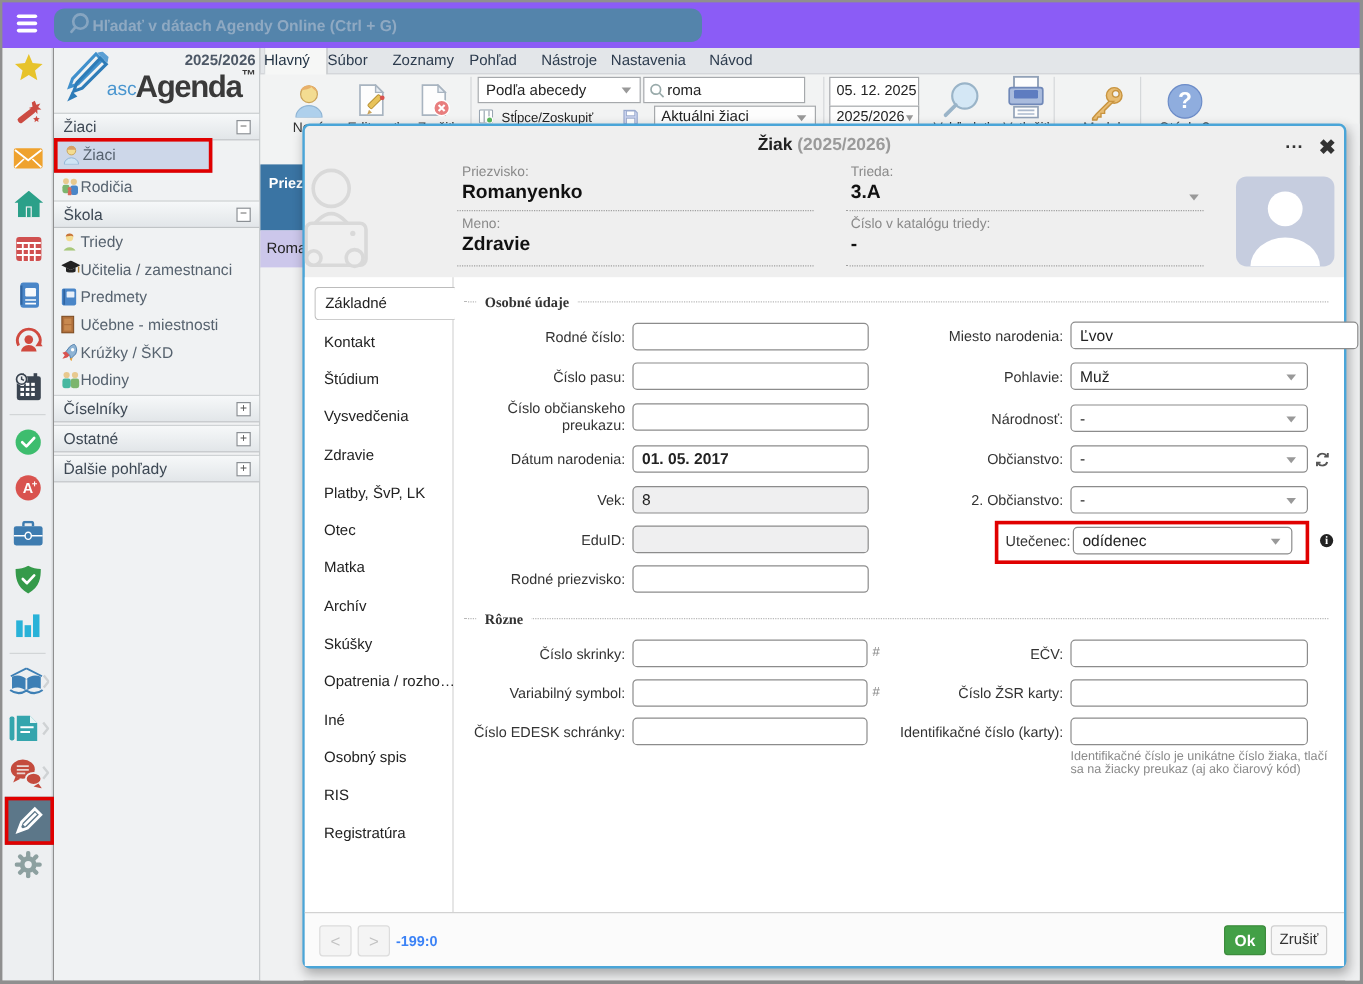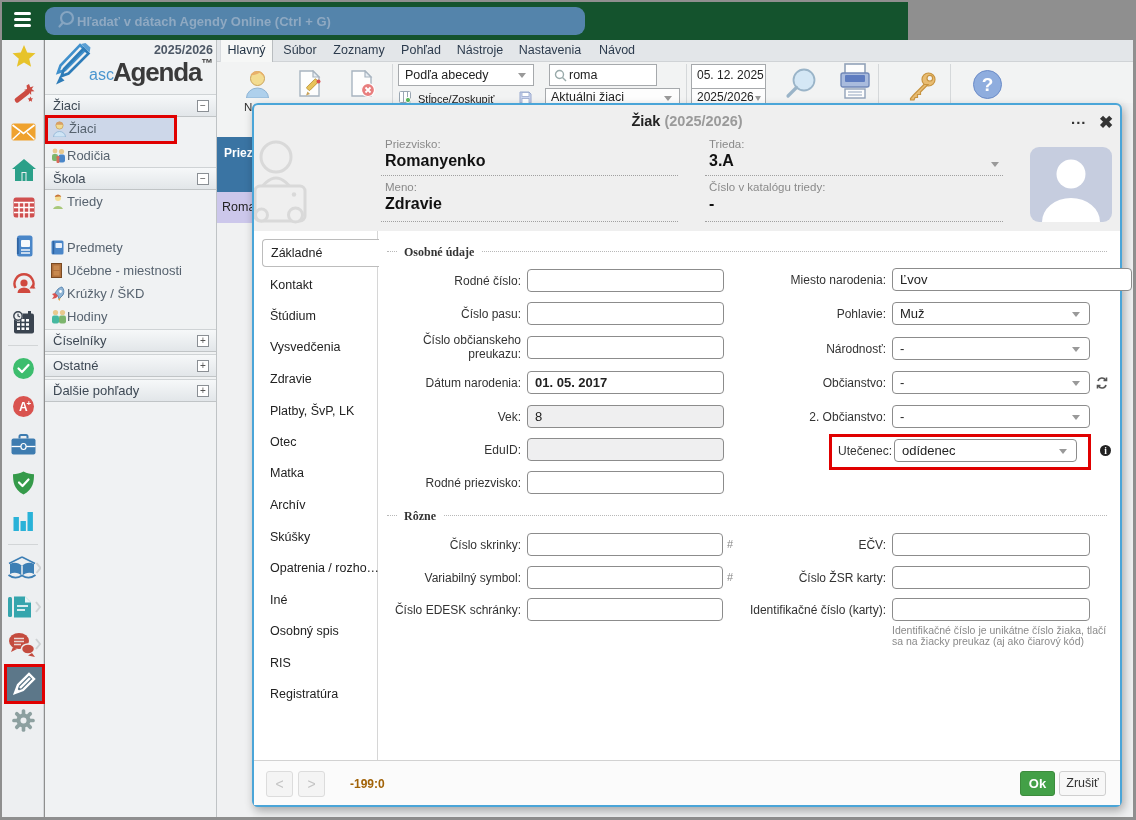--- a/index.html
+++ b/index.html
@@ -1,37 +1,37 @@
 <!DOCTYPE html>
 <html><head>
 <meta charset="utf-8">
 <style>
 * { margin:0; padding:0; box-sizing:border-box; }
 html,body { width:1136px; height:820px; overflow:hidden; }
 body { font-family:"Liberation Sans", sans-serif; background:#8f8f8f; position:relative; }
 .abs { position:absolute; }
 
-#topbar { left:2px; top:2px; width:906px; height:38px; background:#14532d; }
+#topbar { left:2px; top:2px; width:1131px; height:38px; background:#8b5cf6; }
 .hline { position:absolute; left:12px; width:17px; height:3px; background:#fff; border-radius:1.5px; }
 #searchbox { position:absolute; left:43px; top:5px; width:540px; height:28px; background:#5484ab; border-radius:9px; }
 #searchtxt { position:absolute; left:32px; top:7px; font-size:13px; font-weight:bold; color:#8fa9c2; }
 
 #iconcol { left:2px; top:40px; width:42px; height:777px; background:#edeff1; border-right:1px solid #d4d7d9; }
 .icsep { position:absolute; left:6px; width:30px; height:1px; background:#d2d5d7; }
 .icon { position:absolute; left:0; width:43px; text-align:center; }
 
 #sidebar { left:45px; top:40px; width:172px; height:777px; background:#f0f2f3; border-right:1px solid #bfc3c5; }
 #logoarea { position:absolute; left:0; top:0; width:171px; height:55px; border-bottom:1px solid #cdd0d2; }
 .mhead { position:absolute; left:0; width:171px; height:23px; background:linear-gradient(#f6f8f9,#e2e6e9); border-top:1px solid #cfd3d5; border-bottom:1px solid #c0c4c6; color:#3d4854; font-size:13px; line-height:22px; padding-left:8px; }
 .mbox { position:absolute; right:7px; top:5px; width:12px; height:12px; background:#fff; border:1px solid #8a8f94; font-size:10px; line-height:10px; text-align:center; color:#555; }
 .mitem { position:absolute; left:0; width:171px; height:23px; color:#57636f; font-size:13px; line-height:23px; padding-left:22px; }
 .mitem svg, .mitem .mi { position:absolute; left:6px; top:4px; }
 
 #tabbar { left:217px; top:40px; width:916px; height:22px; background:#e3e6e9; border-bottom:1px solid #d0d3d6; }
-.tab { position:absolute; top:0; height:22px; font-size:12.5px; color:#2c3b4d; line-height:21px; text-align:center; }
+.tab { position:absolute; top:0; height:22px; font-size:12.5px; color:#2c3b4d; line-height:21px; text-align:left; }
 #activetab { position:absolute; left:3px; top:0; width:53px; height:23px; background:#f6f7f6; border-right:1px solid #b9bdc0; border-left:1px solid #d8dbde; }
 
 #toolbar { left:217px; top:62px; width:916px; height:76px; background:#f2f3f3; }
 .tbox { position:absolute; background:#fff; border:1px solid #a6a9ac; font-size:12.5px; color:#222; }
 .tsep { position:absolute; top:2px; width:1px; height:72px; background:#d5d8da; }
 .darr { position:absolute; width:0; height:0; border-left:4px solid transparent; border-right:4px solid transparent; border-top:5px solid #999; }
 
 #tblhead { left:217px; top:137px; width:37px; height:55px; background:#3a74a3; color:#fff; font-size:12px; font-weight:bold; line-height:32px; padding-left:7px; overflow:hidden; }
 #tblrow { left:217px; top:192px; width:37px; height:31px; background:#ccc7eb; color:#222; font-size:12.5px; line-height:31px; padding-left:5px; overflow:hidden; }
 #tblbody { left:217px; top:223px; width:36px; height:594px; background:#f0f1f2; }
@@ -246,20 +246,25 @@
         <rect x="7.5" y="6.5" width="6.5" height="8" rx="2" fill="#4a86c8"></rect>
         <circle cx="7" cy="9.5" r="1.7" fill="#d86a5a"></circle>
         <rect x="5.5" y="11" width="3" height="4" rx="1" fill="#d86a5a"></rect>
       </svg></div>
   <div class="mhead" style="top:127px">Škola<div class="mbox">−</div></div>
   <div class="mitem" style="top:150px">Triedy<svg class="mi" width="15" height="15" viewBox="0 0 15 15">
         <circle cx="7" cy="4" r="3" fill="#f3dc91"></circle>
         <path d="M7 0.5 a3.3 3.3 0 0 1 3.3 2.6 l-2 -0.6 l-4.6 0.6 a3.3 3.3 0 0 1 3.3 -2.6" fill="#c8763a"></path>
         <path d="M2 15 a5.5 5 0 0 1 10 0 Z" fill="#a8c87a"></path>
       </svg></div>
+  <div class="mitem" style="top:173px">Učitelia / zamestnanci<svg class="mi" width="16" height="13" viewBox="0 0 16 13">
+        <path d="M8 0 L16 4 L8 8 L0 4 Z" fill="#222"></path>
+        <path d="M4 6 v3 c0 1.5 8 1.5 8 0 v-3 l-4 2 Z" fill="#222"></path>
+        <line x1="14.5" y1="5" x2="14.5" y2="10" stroke="#b08030" stroke-width="1.2"></line>
+      </svg></div>
   <div class="mitem" style="top:196px">Predmety<svg class="mi" width="13" height="15" viewBox="0 0 13 15">
         <rect x="0.5" y="0.5" width="12" height="14" rx="1.5" fill="#4a86c8"></rect>
         <line x1="2.5" y1="1" x2="2.5" y2="14" stroke="#2f64a2" stroke-width="1.4"></line>
         <rect x="4.5" y="3" width="6.5" height="5" rx="0.8" fill="#e8f0fa"></rect>
       </svg></div>
   <div class="mitem" style="top:219px">Učebne - miestnosti<svg class="mi" width="11" height="15" viewBox="0 0 11 15">
         <rect x="0.5" y="0.5" width="10" height="14" fill="#b0703c" stroke="#7a4a22" stroke-width="1"></rect>
         <rect x="2.5" y="2.5" width="6" height="4.5" fill="#c8894f"></rect>
         <rect x="2.5" y="8" width="6" height="4.5" fill="#c8894f"></rect>
       </svg></div>
@@ -319,21 +324,21 @@
       <line x1="4.5" y1="1" x2="4.5" y2="11" stroke="#9aa6b2"></line>
       <line x1="8.5" y1="1" x2="8.5" y2="11" stroke="#9aa6b2"></line>
       <circle cx="9" cy="9" r="2.6" fill="#5cb85c" stroke="#fff"></circle>
     </svg>
   <div style="position:absolute;left:201px;top:31px;font-size:11px;color:#222">Stĺpce/Zoskupiť</div>
   <svg width="13" height="13" viewBox="0 0 13 13" style="position:absolute;left:302px;top:29px">
       <path d="M1 1 h9 l2 2 v9 h-11 Z" fill="#cdd6f0" stroke="#9aaace" stroke-width="1"></path>
       <rect x="3" y="1.5" width="7" height="4" fill="#fff" stroke="#9aaace" stroke-width="0.8"></rect>
       <rect x="3" y="7.5" width="7" height="5" fill="#fff" stroke="#9aaace" stroke-width="0.8"></rect>
     </svg>
-  <div class="tbox" style="left:332px;top:2px;width:108px;height:22px;line-height:20px;padding-left:19px">roma
+  <div class="tbox" style="left:319px;top:2px;width:135px;height:22px;line-height:20px;padding-left:19px">roma
     <svg width="13" height="13" viewBox="0 0 13 13" style="position:absolute;left:4px;top:4px">
         <circle cx="5.5" cy="5.5" r="4" fill="none" stroke="#9aa" stroke-width="1.4"></circle>
         <line x1="8.5" y1="8.5" x2="12" y2="12" stroke="#9aa" stroke-width="1.4"></line>
       </svg>
   </div>
   <div class="tbox" style="left:328px;top:26px;width:135px;height:19px;line-height:17px;padding-left:5px;background:#fdfdfd">Aktuálni žiaci<div class="darr" style="right:7px;top:7px"></div></div>
   <div class="tsep" style="left:469px"></div>
   <div class="tbox" style="left:474px;top:2px;width:75px;height:32px;line-height:20px;padding-left:5px;font-size:12px">05. 12. 2025</div>
   <div class="tbox" style="left:474px;top:26px;width:75px;height:19px;line-height:17px;padding-left:5px;font-size:12px;background:#fdfdfd">2025/2026<div class="darr" style="right:4px;top:7px;border-left-width:3.5px;border-right-width:3.5px"></div></div>
   <svg width="34" height="34" viewBox="0 0 34 34" style="position:absolute;left:567px;top:5px">
@@ -468,17 +473,17 @@
     <div class="finput" style="left:638px;top:302px;width:198px"></div>
     <div class="flabel" style="left:482px;top:340px;width:150px">Číslo ŽSR karty:</div>
     <div class="finput" style="left:638px;top:335px;width:198px"></div>
     <div class="flabel" style="left:482px;top:372px;width:150px">Identifikačné číslo (karty):</div>
     <div class="finput" style="left:638px;top:367px;width:198px"></div>
     <div style="position:absolute;left:638px;top:394px;width:220px;font-size:10.5px;color:#8a8a8a;line-height:10.5px">Identifikačné číslo je unikátne číslo žiaka, tlačí sa na žiacky preukaz (aj ako čiarový kód)</div>
   </div>
   <div id="dlgbottom">
     <div class="navbtn" style="left:12px">&lt;</div>
     <div class="navbtn" style="left:44px">&gt;</div>
-    <div style="position:absolute;left:96px;top:16px;font-size:12px;font-weight:bold;color:#a16207">-199:0</div>
+    <div style="position:absolute;left:76px;top:16px;font-size:12px;font-weight:bold;color:#3b82f6">-199:0</div>
     <div id="okbtn">Ok</div>
     <div id="cancelbtn">Zrušiť</div>
   </div>
 </div>
 
 </body></html>

